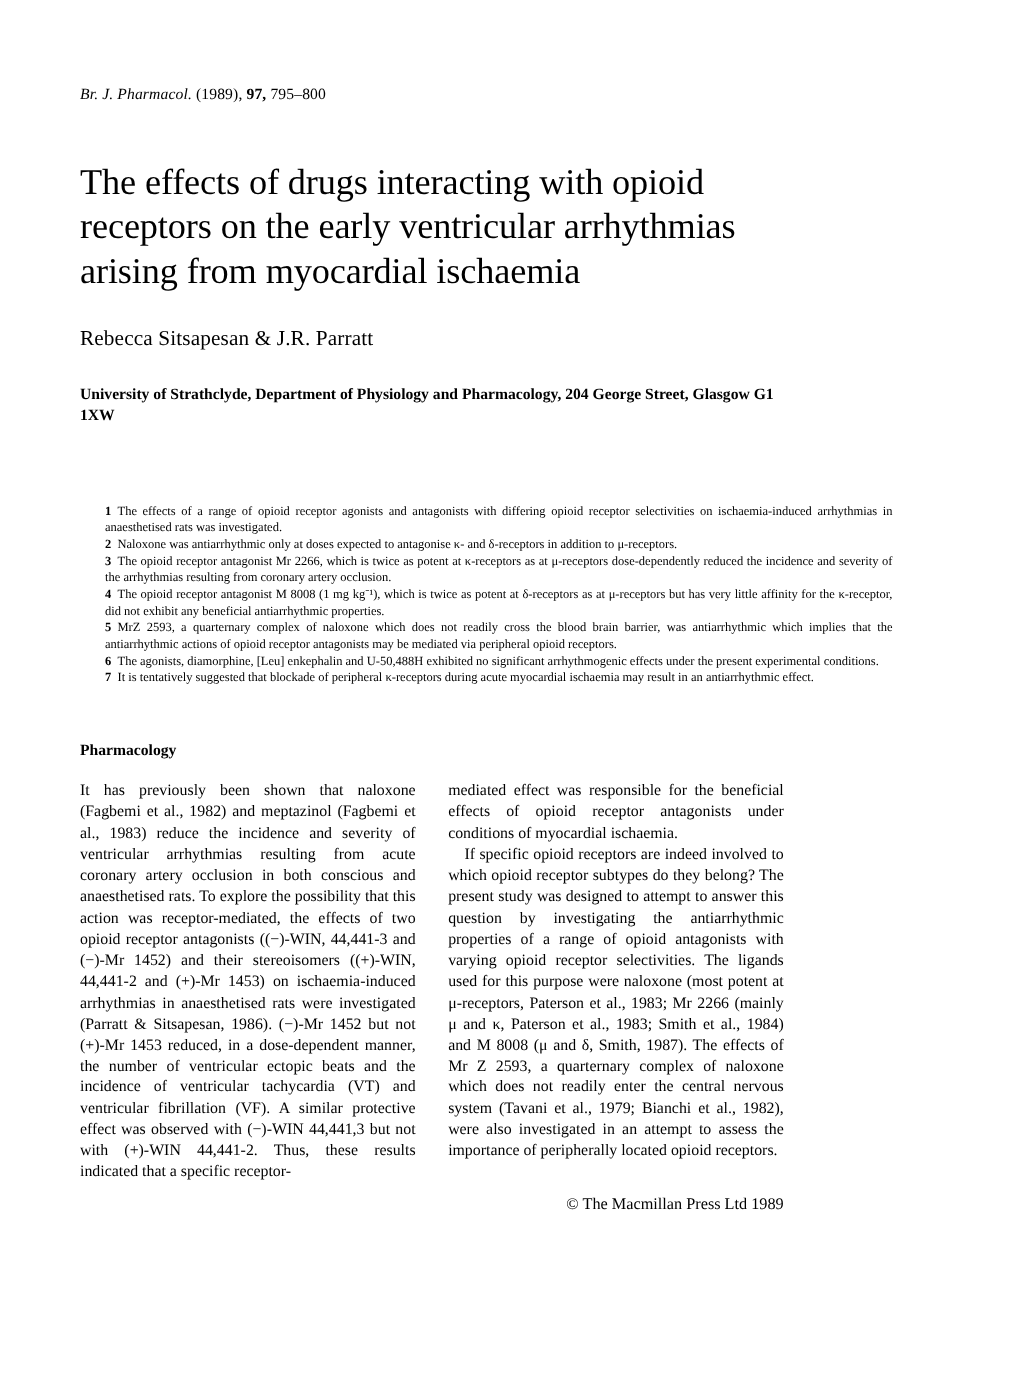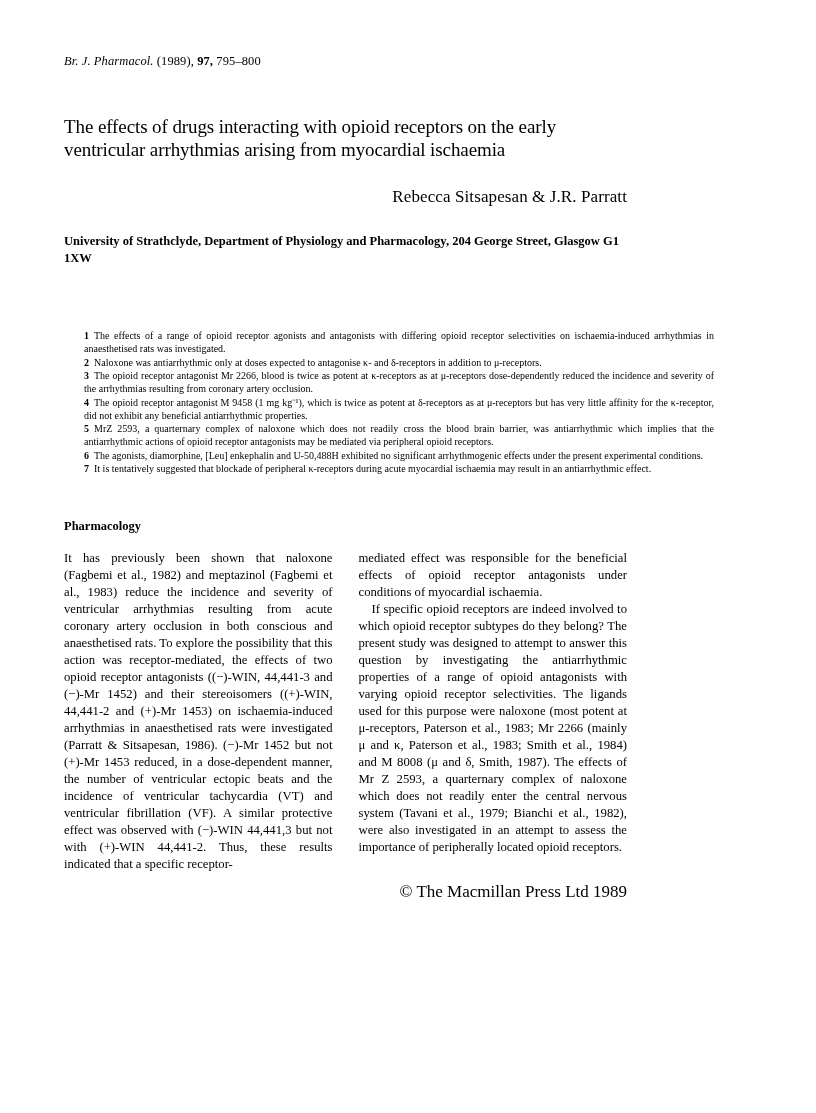--- a/index.html
+++ b/index.html
@@ -12,49 +12,48 @@
     background: #ffffff;
     font-family: "Liberation Serif", serif;
     color: #000000;
     -webkit-font-smoothing: antialiased;
   }
   .page {
     position: relative;
     width: 691px;
     height: 1113px;
     box-sizing: border-box;
-    padding: 50px 64px 40px 64px;
+    padding: 64px 64px 40px 64px;
   }
   .journal-line {
     font-family: "Liberation Serif", serif;
     font-size: 12.5px;
     font-style: italic;
     margin-top: 4px;
     margin-bottom: 0;
     letter-spacing: 0.1px;
   }
   .journal-line .roman {
     font-style: normal;
   }
   .journal-line .bold {
     font-style: normal;
     font-weight: bold;
   }
   .title {
-    font-size: 19px;
+    font-size: 29px;
     font-weight: normal;
     line-height: 1.22;
     margin: 46px 0 0 0;
     letter-spacing: -0.1px;
   }
   .authors {
     font-size: 17px;
     margin: 26px 0 0 0;
     letter-spacing: 0.1px;
-    text-align: right;
   }
   .affiliation {
     font-size: 12.5px;
     line-height: 1.35;
     margin: 26px 0 0 0;
     max-width: 660px;
     font-weight: bold;
   }
   .summary {
     margin: 62px 0 0 20px;
@@ -88,21 +87,21 @@
     margin: 0;
     font-size: 12.7px;
     line-height: 1.335;
     text-align: justify;
   }
   .col p.indent {
     text-indent: 13px;
   }
   .copyright {
     margin-top: 26px;
-    font-size: 17px;
+    font-size: 13px;
     text-align: right;
   }
 </style>
 </head>
 <body>
 
 <div class="page">
 
   <div class="journal-line">
     <span>Br. J. Pharmacol.</span>
@@ -113,22 +112,22 @@
 
   <h1 class="title">The effects of drugs interacting with opioid receptors on the early ventricular arrhythmias arising from myocardial ischaemia</h1>
 
   <div class="authors">Rebecca Sitsapesan &amp; J.R. Parratt</div>
 
   <div class="affiliation">University of Strathclyde, Department of Physiology and Pharmacology, 204 George Street, Glasgow G1 1XW</div>
 
   <div class="summary">
     <p><span class="num">1</span><span>The effects of a range of opioid receptor agonists and antagonists with differing opioid receptor selectivities on ischaemia-induced arrhythmias in anaesthetised rats was investigated.</span></p>
     <p><span class="num">2</span><span>Naloxone was antiarrhythmic only at doses expected to antagonise κ- and δ-receptors in addition to μ-receptors.</span></p>
-    <p><span class="num">3</span><span>The opioid receptor antagonist Mr 2266, blood is twice as potent at κ-receptors as at μ-receptors dose-dependently reduced the incidence and severity of the arrhythmias resulting from coronary artery occlusion.</span></p>
-    <p><span class="num">4</span><span>The opioid receptor antagonist M 9458 (1 mg kg⁻¹), which is twice as potent at δ-receptors as at μ-receptors but has very little affinity for the κ-receptor, did not exhibit any beneficial antiarrhythmic properties.</span></p>
+    <p><span class="num">3</span><span>The opioid receptor antagonist Mr 2266, which is twice as potent at κ-receptors as at μ-receptors dose-dependently reduced the incidence and severity of the arrhythmias resulting from coronary artery occlusion.</span></p>
+    <p><span class="num">4</span><span>The opioid receptor antagonist M 8008 (1 mg kg⁻¹), which is twice as potent at δ-receptors as at μ-receptors but has very little affinity for the κ-receptor, did not exhibit any beneficial antiarrhythmic properties.</span></p>
     <p><span class="num">5</span><span>MrZ 2593, a quarternary complex of naloxone which does not readily cross the blood brain barrier, was antiarrhythmic which implies that the antiarrhythmic actions of opioid receptor antagonists may be mediated via peripheral opioid receptors.</span></p>
     <p><span class="num">6</span><span>The agonists, diamorphine, [Leu] enkephalin and U-50,488H exhibited no significant arrhythmogenic effects under the present experimental conditions.</span></p>
     <p><span class="num">7</span><span>It is tentatively suggested that blockade of peripheral κ-receptors during acute myocardial ischaemia may result in an antiarrhythmic effect.</span></p>
   </div>
 
   <div class="section-head">Pharmacology</div>
 
   <div class="columns">
     <div class="col">
       <p>It has previously been shown that naloxone (Fagbemi et al., 1982) and meptazinol (Fagbemi et al., 1983) reduce the incidence and severity of ventricular arrhythmias resulting from acute coronary artery occlusion in both conscious and anaesthetised rats. To explore the possibility that this action was receptor-mediated, the effects of two opioid receptor antagonists ((−)-WIN, 44,441-3 and (−)-Mr 1452) and their stereoisomers ((+)-WIN, 44,441-2 and (+)-Mr 1453) on ischaemia-induced arrhythmias in anaesthetised rats were investigated (Parratt &amp; Sitsapesan, 1986). (−)-Mr 1452 but not (+)-Mr 1453 reduced, in a dose-dependent manner, the number of ventricular ectopic beats and the incidence of ventricular tachycardia (VT) and ventricular fibrillation (VF). A similar protective effect was observed with (−)-WIN 44,441,3 but not with (+)-WIN 44,441-2. Thus, these results indicated that a specific receptor-</p>

